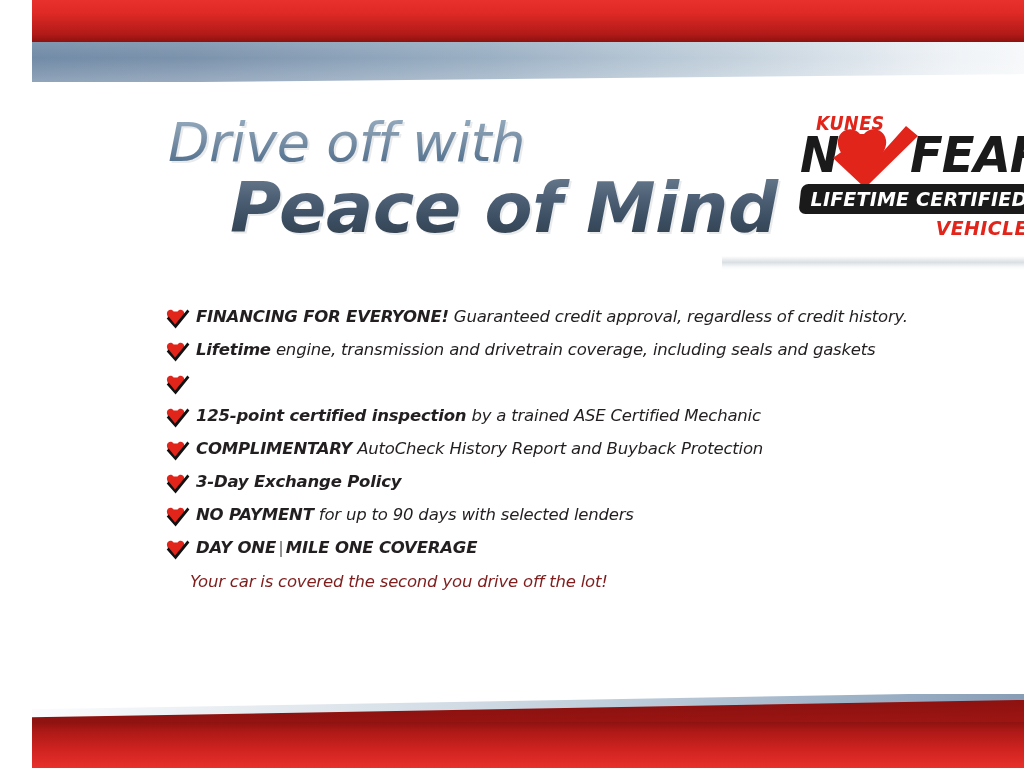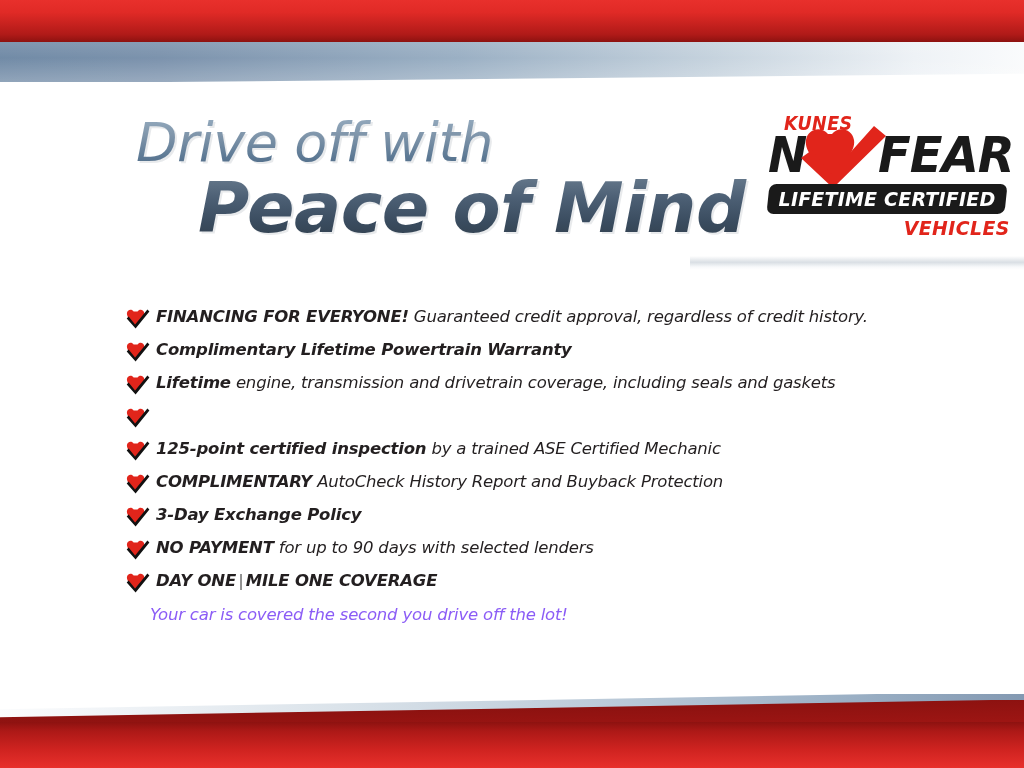--- a/index.html
+++ b/index.html
@@ -12,20 +12,21 @@
     overflow: hidden;
     background: #ffffff;
     font-family: "Liberation Sans", sans-serif;
     position: relative;
   }
 
   .page {
     position: absolute;
     inset: 0;
     background: #ffffff;
+    margin-left: 32px;
   }
 
   
   .band-top-red {
     position: absolute;
     left: 0; top: 0;
     width: 1024px; height: 42px;
     background: linear-gradient(to bottom, #e8302c 0%, #e02a26 30%, #b01a18 82%, #8d1210 100%);
   }
   .band-top-gray-wrap {
@@ -244,21 +245,21 @@
     font-size: 20px;
     letter-spacing: 0.5px;
     color: #e1251b;
     transform: scaleX(0.94);
     transform-origin: right top;
   }
 
   
   .features {
     position: absolute;
-    left: 126px;
+    left: 134px;
     top: 306px;
     width: 800px;
   }
   .feature-row {
     display: flex;
     align-items: flex-start;
     margin-bottom: 10px;
   }
   .feature-icon {
     flex: 0 0 auto;
@@ -284,21 +285,21 @@
   }
   .feature-rest {
     font-weight: 400;
   }
   .feature-sub {
     font-family: "DejaVu Sans", sans-serif;
     font-style: italic;
     font-weight: 400;
     font-size: 16.5px;
     line-height: 23px;
-    color: #8b5cf6;
+    color: #7f1d1d;
     letter-spacing: -0.2px;
     margin-left: 24px;
     white-space: nowrap;
   }
   .pipe {
     color: #8a8a8a;
     font-weight: 700;
     padding: 0 2px;
   }
 </style>
@@ -355,33 +356,20 @@
           <path d="M2.6 8.6 L9.1 16.6 L21.4 1.6 L23.4 3.6 L9.6 20.4 L0.7 10.6 Z" fill="#111111"></path>
         </svg>
       </span>
       <span class="feature-texts">
         <span class="feature-line">
           <span class="feature-strong">FINANCING FOR EVERYONE!</span><span class="feature-rest"> Guaranteed credit approval, regardless of credit history.</span>
         </span>
       </span>
     </div>
 
-    <div class="feature-row">
-      <span class="feature-icon">
-        <svg width="24" height="21" viewBox="0 0 24 21" xmlns="http://www.w3.org/2000/svg">
-          <path d="M7.6 3.4 C6.0 0.6, 1.2 1.2, 0.9 5.3 C0.6 9.6, 6.2 13.6, 9.6 17.6 C13.0 13.6, 18.6 9.6, 18.3 5.3 C18.0 1.2, 13.2 0.6, 11.6 3.4 Z" fill="#e1251b"></path>
-          <path d="M2.6 8.6 L9.1 16.6 L21.4 1.6 L23.4 3.6 L9.6 20.4 L0.7 10.6 Z" fill="#111111"></path>
-        </svg>
-      </span>
-      <span class="feature-texts">
-        <span class="feature-line">
-          <span class="feature-strong">Complimentary Lifetime Powertrain Warranty</span><span class="feature-rest"></span>
-        </span>
-      </span>
-    </div>
 
     <div class="feature-row">
       <span class="feature-icon">
         <svg width="24" height="21" viewBox="0 0 24 21" xmlns="http://www.w3.org/2000/svg">
           <path d="M7.6 3.4 C6.0 0.6, 1.2 1.2, 0.9 5.3 C0.6 9.6, 6.2 13.6, 9.6 17.6 C13.0 13.6, 18.6 9.6, 18.3 5.3 C18.0 1.2, 13.2 0.6, 11.6 3.4 Z" fill="#e1251b"></path>
           <path d="M2.6 8.6 L9.1 16.6 L21.4 1.6 L23.4 3.6 L9.6 20.4 L0.7 10.6 Z" fill="#111111"></path>
         </svg>
       </span>
       <span class="feature-texts">
         <span class="feature-line">

